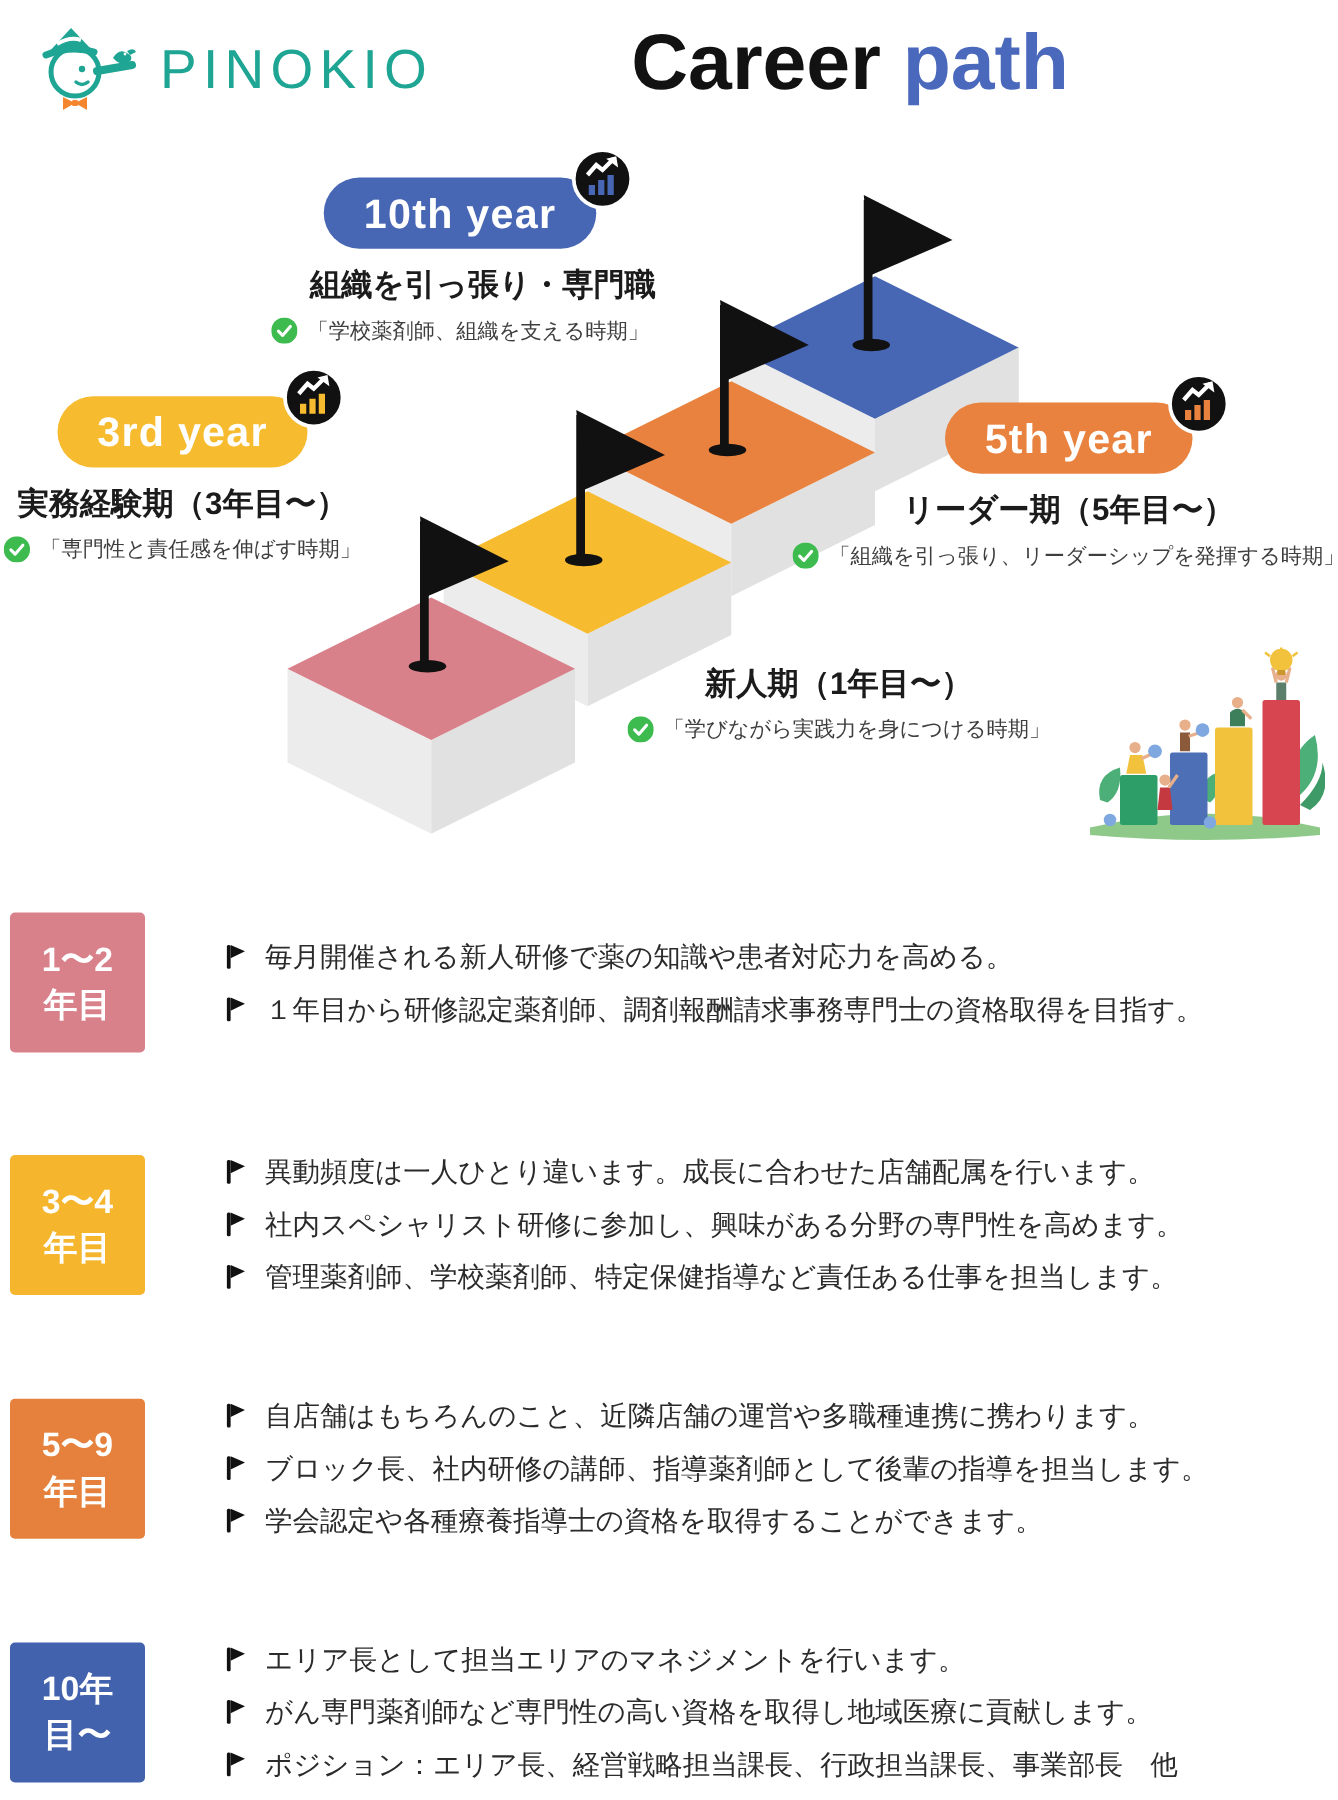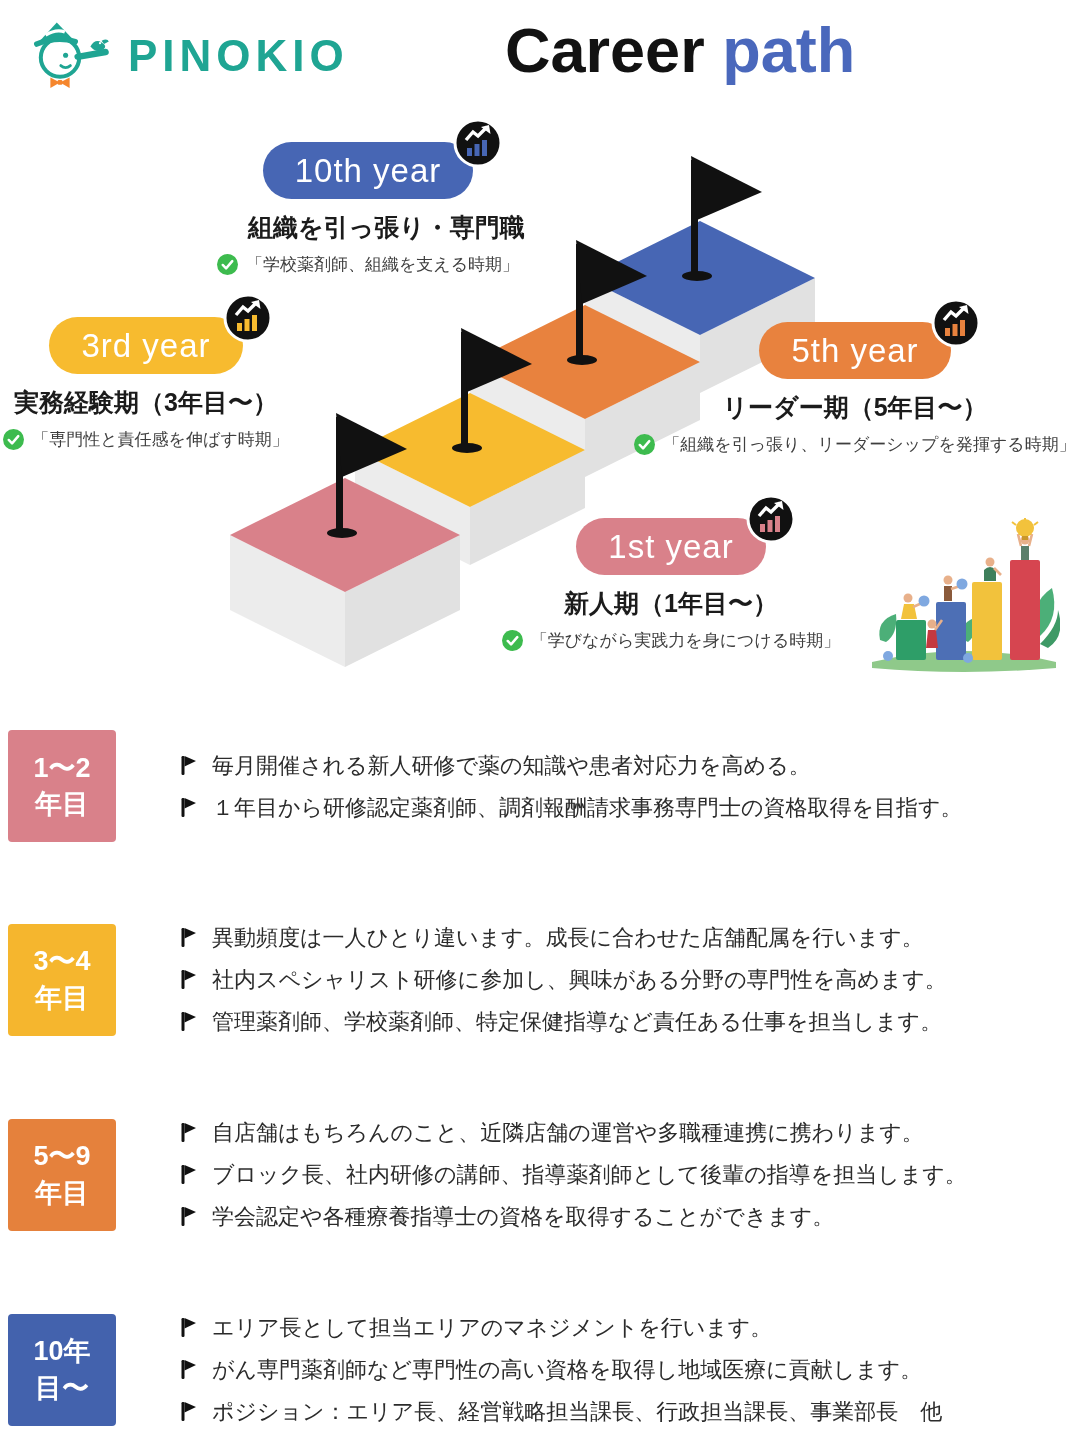--- a/index.html
+++ b/index.html
@@ -3,39 +3,39 @@
 <meta charset="utf-8">
 <style>
   * { margin:0; padding:0; box-sizing:border-box; }
   body {
     width:1070px; min-height:1440px; background:#ffffff;
     font-family:"Liberation Sans","DejaVu Sans",sans-serif; color:#222;
   }
   
   .header { position:relative; height:110px; }
   .logo { position:absolute; left:28px; top:14px; display:flex; align-items:center; gap:12px; }
-  .logo-text { font-size:44px; font-weight:700; letter-spacing:5px; color:#1FA593; }
+  .logo-text { font-size:44px; font-weight:400; letter-spacing:5px; color:#1FA593; }
   .page-title { position:absolute; left:505px; top:14px; font-size:63px; font-weight:800; letter-spacing:0px; color:#121212; white-space:nowrap; }
   .page-title .blue { color:#4A68BC; }
 
   
   .diagram { position:relative; height:592px; }
   .stairs-svg { position:absolute; left:0; top:0; z-index:0; }
   .illustration { position:absolute; left:868px; top:408px; z-index:1; }
 
   .milestone { position:absolute; z-index:2; text-align:center; }
   .m-1st  { left:520px; top:408px; width:302px; }
   .m-3rd  { left:0px;   top:207px; width:292px; }
   .m-5th  { left:640px; top:212px; width:430px; }
   .m-10th { left:248px; top:32px;  width:240px; }
 
   .pill-wrap { position:relative; display:inline-block; }
   .pill {
     display:inline-block; height:57px; line-height:57px; padding:0 32px;
-    border-radius:34px; color:#fff; font-size:33px; font-weight:400; letter-spacing:1px;
+    border-radius:34px; color:#fff; font-size:33px; font-weight:700; letter-spacing:1px;
     white-space:nowrap;
   }
   .pill-pink   { background:#D9818A; }
   .pill-yellow { background:#F7BB2F; }
   .pill-orange { background:#E8823E; }
   .pill-blue   { background:#4766B4; }
   .badge-icon { position:absolute; top:-24px; right:-30px; width:50px; height:50px; }
 
   .m-title { margin-top:12px; font-size:25px; font-weight:800; color:#1b1b1b; white-space:nowrap; }
   .m-note { margin-top:9px; display:flex; justify-content:center; align-items:center; gap:8px;
@@ -201,31 +201,20 @@
     <div class="m-note">
       <svg class="check-icon" viewBox="0 0 22 22">
         <circle cx="11" cy="11" r="11" fill="#3DBB4E"></circle>
         <path d="M6,11.5 L9.5,15 L16,7.5" stroke="#fff" stroke-width="2.6" fill="none" stroke-linecap="round" stroke-linejoin="round"></path>
       </svg>
       <span>「組織を引っ張り、リーダーシップを発揮する時期」</span>
     </div>
   </div>
 
   <div class="milestone m-1st">
-    <div class="pill-wrap">
-      <span class="pill pill-pink">1st year</span>
-      <svg class="badge-icon" viewBox="0 0 50 50">
-        <circle cx="25" cy="25" r="23" fill="#111" stroke="#fff" stroke-width="3"></circle>
-        <rect x="14" y="30" width="5" height="8" fill="#D9818A"></rect>
-        <rect x="21.5" y="26" width="5" height="12" fill="#D9818A"></rect>
-        <rect x="29" y="22" width="5" height="16" fill="#D9818A"></rect>
-        <path d="M13,22 L20,14 L25,18 L34,9" stroke="#fff" stroke-width="3.4" fill="none"></path>
-        <polygon points="36,7 37.5,16 28,9" fill="#fff"></polygon>
-      </svg>
-    </div>
     <div class="m-title">新人期（1年目〜）</div>
     <div class="m-note">
       <svg class="check-icon" viewBox="0 0 22 22">
         <circle cx="11" cy="11" r="11" fill="#3DBB4E"></circle>
         <path d="M6,11.5 L9.5,15 L16,7.5" stroke="#fff" stroke-width="2.6" fill="none" stroke-linecap="round" stroke-linejoin="round"></path>
       </svg>
       <span>「学びながら実践力を身につける時期」</span>
     </div>
   </div>
 

